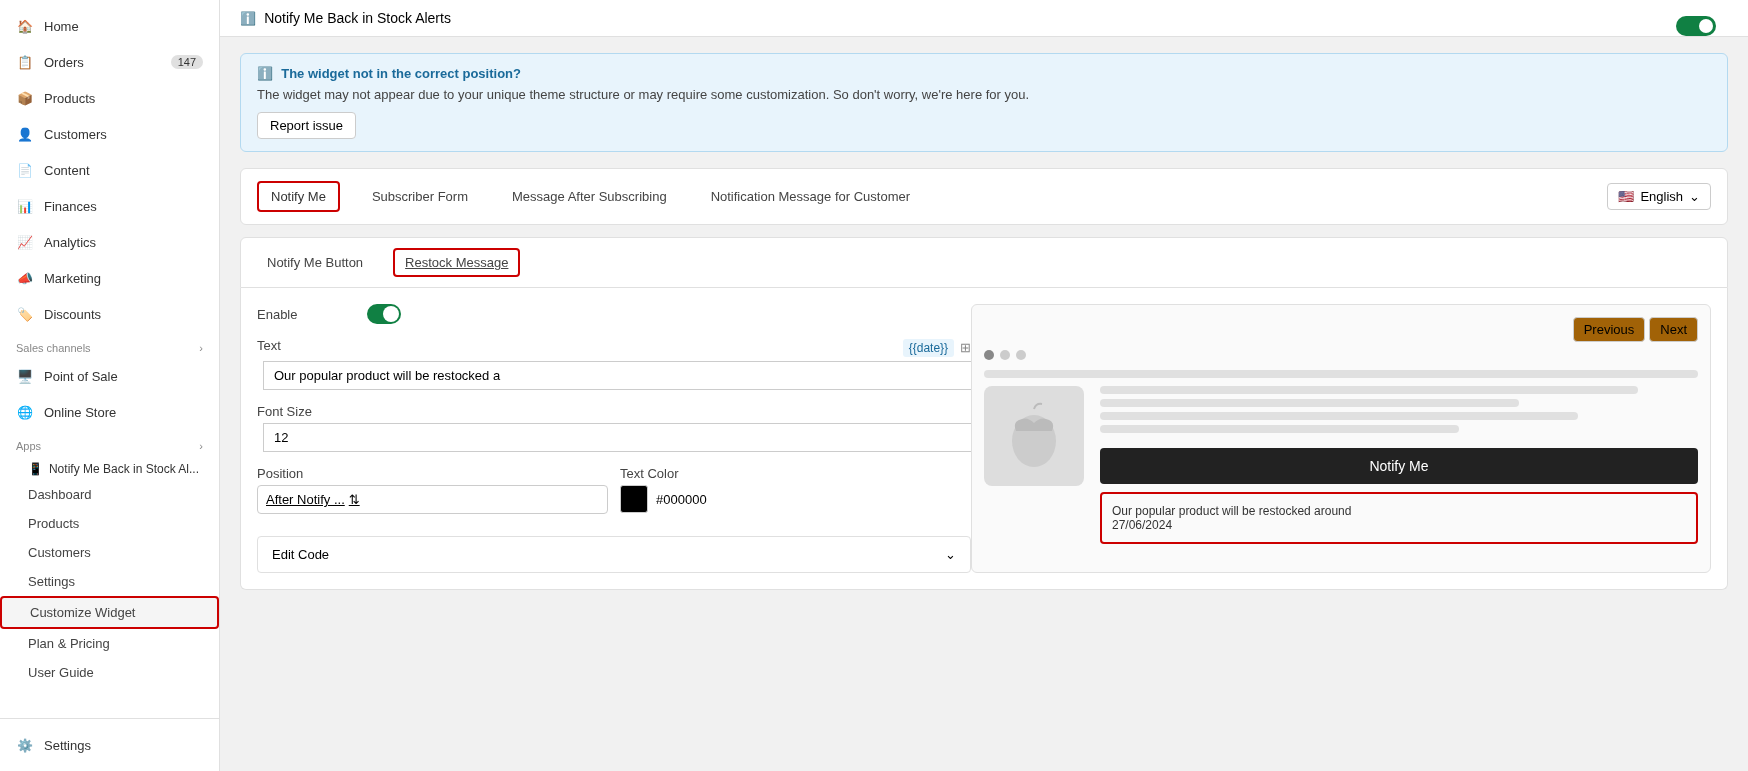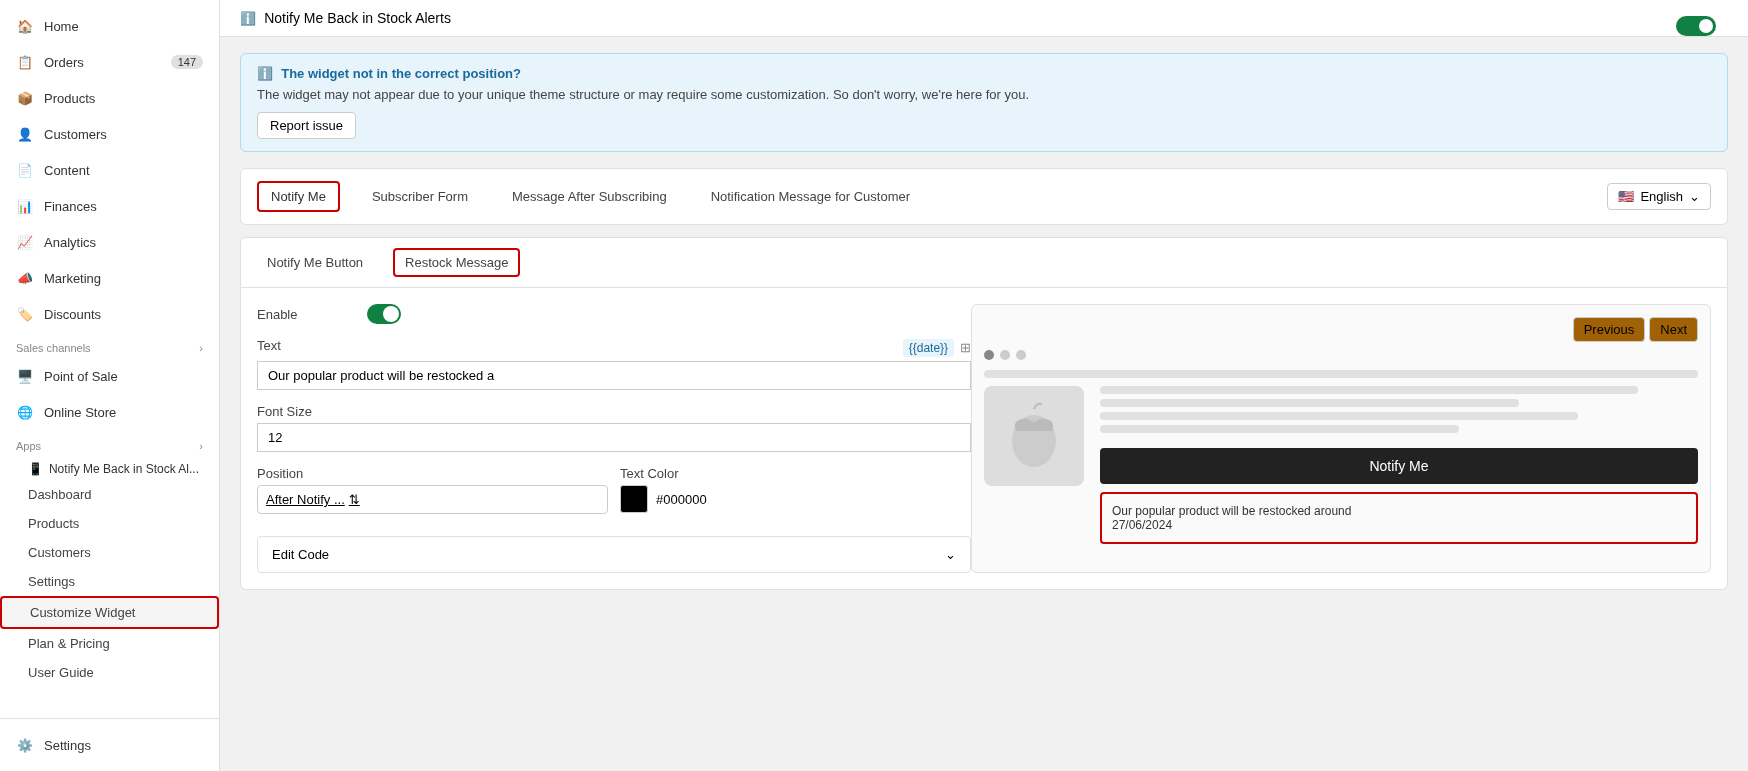--- a/index.html
+++ b/index.html
@@ -187,20 +187,21 @@
     .sub-tab {
       padding: 5px 10px;
       cursor: pointer;
       font-size: 13px;
       color: #444;
       border-radius: 4px;
     }
     .sub-tab.active {
       border: 2px solid #c00;
       font-weight: 500;
+      text-decoration: underline;
     }
 
     
     .two-panel {
       display: flex;
       background: #fff;
       border: 1px solid #e0e0e0;
       border-top: none;
       border-radius: 0 0 6px 6px;
       padding: 16px;
@@ -224,20 +225,21 @@
 
     .form-group { margin-bottom: 14px; }
     .form-group label { display: block; font-size: 13px; color: #444; margin-bottom: 4px; }
     .form-input {
       width: 100%;
       border: 1px solid #ccc;
       border-radius: 0;
       padding: 6px 10px;
       font-size: 13px;
       background: #fff;
+      margin-left: 6px;
     }
     .two-col { display: flex; gap: 12px; }
     .two-col > div { flex: 1; }
 
     .color-box {
       width: 28px; height: 28px;
       background: #000;
       border-radius: 3px;
       display: inline-block;
       border: 1px solid #ccc;

